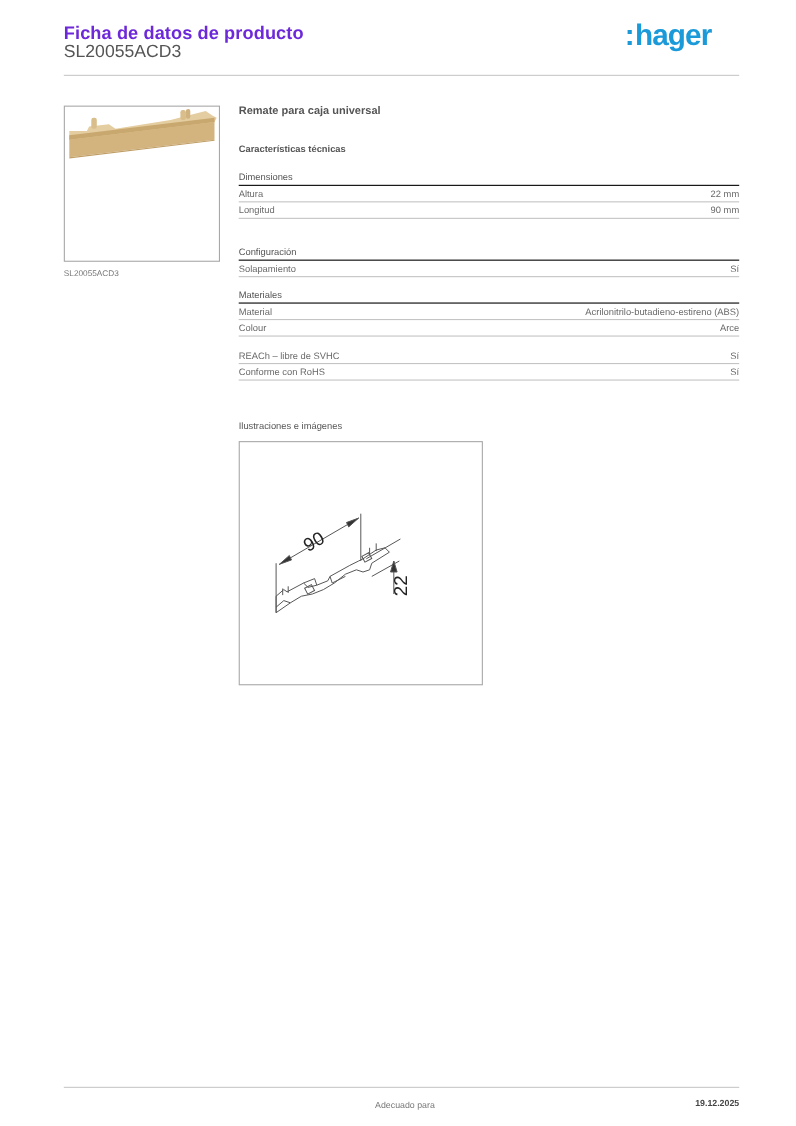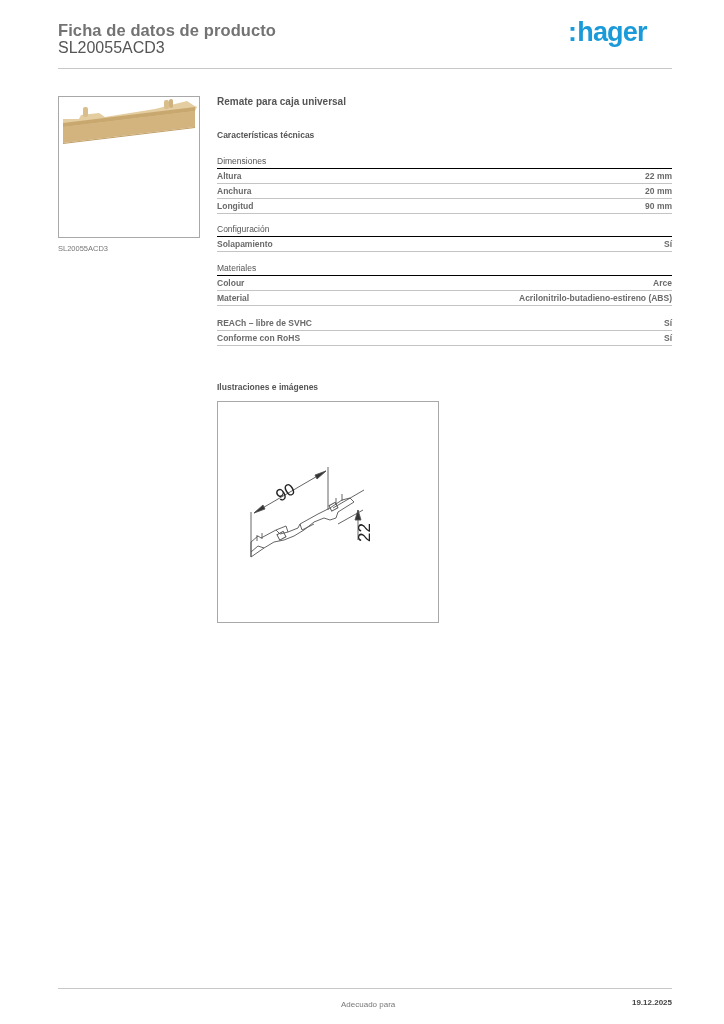--- a/index.html
+++ b/index.html
@@ -2,21 +2,21 @@
 <html><head>
   <meta charset="utf-8">
   <style>
     html, body { margin: 0; padding: 0; background: #ffffff; }
     body {
       width: 724px; height: 1024px; position: relative; overflow: hidden;
       font-family: "Liberation Sans", sans-serif; color: #4a4a4a;
     }
     .header-title {
       position: absolute; left: 58px; top: 21px;
-      font-size: 16.5px; font-weight: bold; color: #737373; letter-spacing: 0.1px;
+      font-size: 16.5px; font-weight: bold; color: #6d28d9; letter-spacing: 0.1px;
     }
     .header-sub {
       position: absolute; left: 58px; top: 39px;
       font-size: 16px; color: #555555;
     }
     .logo {
       position: absolute; left: 568px; top: 17px;
       font-size: 27px; font-weight: bold; color: #1a9ad9; letter-spacing: -0.8px;
       line-height: 30px;
     }
@@ -33,23 +33,23 @@
     }
     .product-name { position: absolute; left: 217px; top: 96px; font-size: 10px; font-weight: bold; color: #555; }
     .tech-title { position: absolute; left: 217px; top: 130px; font-size: 8.5px; font-weight: bold; color: #555; }
     .section { position: absolute; left: 217px; width: 455px; }
     .section-title {
       font-size: 8.5px; font-weight: normal; color: #555; height: 13px; line-height: 13px;
       border-bottom: 1px solid #000000;
     }
     .row {
       display: flex; justify-content: space-between; align-items: center;
-      height: 14px; font-size: 8.5px; color: #6a6a6a; border-bottom: 1px solid #c4c4c4; font-weight: bold;
+      height: 14px; font-size: 8.5px; color: #6a6a6a; border-bottom: 1px solid #c4c4c4;
     }
-    .illus-title { position: absolute; left: 217px; top: 382px; font-size: 8.5px; font-weight: bold; color: #555; }
+    .illus-title { position: absolute; left: 217px; top: 382px; font-size: 8.5px; font-weight: normal; color: #555; }
     .illus-box {
       position: absolute; left: 217px; top: 401px; width: 222px; height: 222px;
       border: 1px solid #a8a8a8; box-sizing: border-box; background: #fff;
     }
     .footer-rule { position: absolute; left: 58px; top: 988px; width: 614px; height: 1px; background: #c8c8c8; }
     .footer-left { position: absolute; left: 58px; top: 1056px; font-size: 8px; font-weight: normal; color: #444; }
     .footer-center { position: absolute; left: 341px; top: 1000px; font-size: 8px; color: #777; }
     .footer-right { position: absolute; right: 52px; top: 998px; font-size: 8px; font-weight: bold; color: #444; }
   </style>
 </head>
@@ -76,46 +76,42 @@
 <div class="product-name">Remate para caja universal</div>
 <div class="tech-title">Características técnicas</div>
 
 <div class="section" style="top:155px;">
   <div class="section-title">Dimensiones</div>
   <div class="row">
     <span>Altura</span>
     <span>22 mm</span>
   </div>
   <div class="row">
-    <span>Anchura</span>
-    <span>20 mm</span>
-  </div>
-  <div class="row">
     <span>Longitud</span>
     <span>90 mm</span>
   </div>
 </div>
 
 <div class="section" style="top:223px;">
   <div class="section-title">Configuración</div>
   <div class="row">
     <span>Solapamiento</span>
     <span>Sí</span>
   </div>
 </div>
 
 <div class="section" style="top:262px;">
   <div class="section-title">Materiales</div>
   <div class="row">
+    <span>Material</span>
+    <span>Acrilonitrilo-butadieno-estireno (ABS)</span>
+  </div>
+  <div class="row">
     <span>Colour</span>
     <span>Arce</span>
-  </div>
-  <div class="row">
-    <span>Material</span>
-    <span>Acrilonitrilo-butadieno-estireno (ABS)</span>
   </div>
 </div>
 
 <div class="section" style="top:316px;">
   <div class="row">
     <span>REACh – libre de SVHC</span>
     <span>Sí</span>
   </div>
   <div class="row">
     <span>Conforme con RoHS</span>

